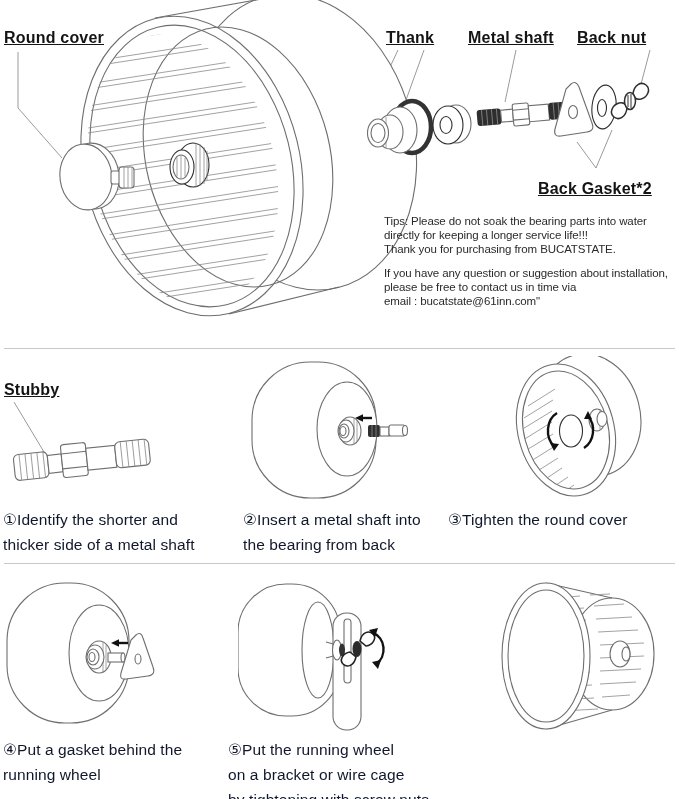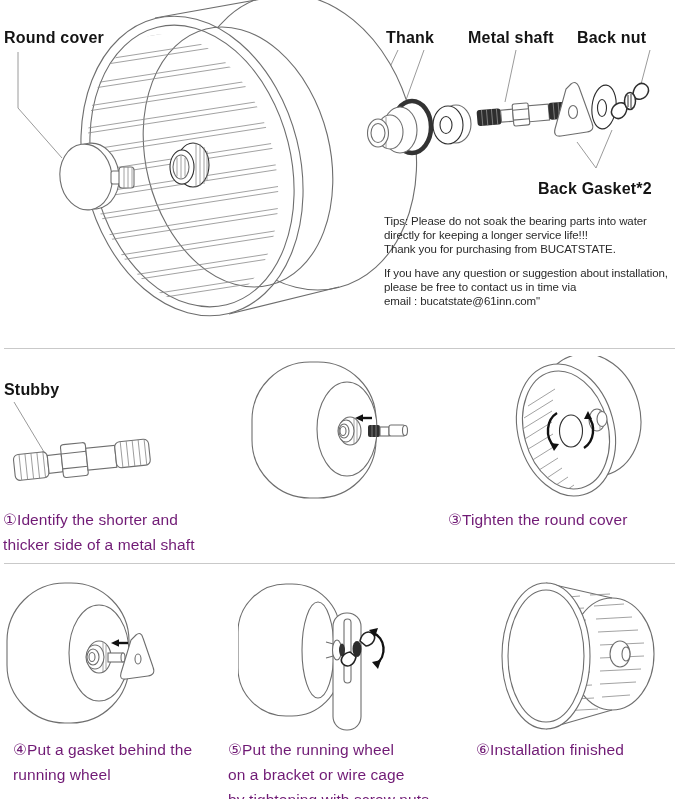--- a/index.html
+++ b/index.html
@@ -4,23 +4,24 @@
 <style>
   * { margin:0; padding:0; box-sizing:border-box; }
   body { background:#ffffff; }
   .page {
     position:relative; width:679px; height:799px; background:#ffffff;
     font-family:"Liberation Sans","DejaVu Sans",sans-serif; color:#1c1c1c; overflow:hidden;
   }
   .label {
     position:absolute; font-weight:bold; font-size:16px; letter-spacing:.2px; color:#141414;
     white-space:nowrap;
+    text-decoration:underline;
   }
   .caption {
-    position:absolute; font-size:15.5px; line-height:25px; color:#701a75;
+    position:absolute; font-size:15.5px; line-height:25px; color:#0f172a;
     white-space:pre-line; letter-spacing:.1px;
   }
   .tips { position:absolute; left:384px; top:215px; width:300px; }
   .tips-para {
     font-size:11.5px; line-height:13.8px; color:#2a2a2a; white-space:pre-line;
     margin-bottom:11px; letter-spacing:-.1px;
   }
   .divider { position:absolute; left:4px; right:4px; height:1px; background:#c9c9c9; }
   svg { position:absolute; display:block; }
   .ln  { stroke:#6e6e6e; stroke-width:1.1; fill:none; }
@@ -253,20 +254,22 @@
     <g>
       <path class="arrow" stroke-width="2" d="M57,57 A17,20 0 0 0 54,90"></path>
       <polygon class="head" points="54,95 50,87 59,88"></polygon>
       <path class="arrow" stroke-width="2" d="M84,92 A17,20 0 0 0 88,60"></path>
       <polygon class="head" points="88,55 84,63 92,63"></polygon>
     </g>
   </svg>
 
   <div class="caption" style="left:3px;top:507px;width:225px">①Identify the shorter and
 thicker side of a metal shaft</div>
+  <div class="caption" style="left:243px;top:507px;width:225px">②Insert a metal shaft into
+the bearing from back</div>
   <div class="caption" style="left:448px;top:507px;width:215px">③Tighten the round cover</div>
 
   <div class="divider" style="top:563px"></div>
 
   <svg style="left:5px;top:573px" width="170" height="160" viewBox="0 0 170 160">
     <rect class="lnw" x="2" y="10" width="122" height="140" rx="58"></rect>
     <ellipse class="lnw" cx="94" cy="80" rx="30" ry="48"></ellipse>
     <g>
       <ellipse class="lnw" cx="94" cy="84" rx="12" ry="16"></ellipse>
       <line class="hatch" x1="98" y1="69" x2="98" y2="99"></line>
@@ -336,20 +339,19 @@
       <line x1="64" y1="133" x2="100" y2="131"></line>
     </g>
     <ellipse class="lnw" cx="48" cy="78" rx="44" ry="73"></ellipse>
     <ellipse class="lnw" cx="48" cy="78" rx="38" ry="66"></ellipse>
     <g>
       <ellipse class="lnw" cx="122" cy="76" rx="10" ry="13"></ellipse>
       <ellipse class="lnw" cx="128" cy="76" rx="4" ry="7"></ellipse>
     </g>
   </svg>
 
-  <div class="caption" style="left:13px;top:737px;width:225px">④Put a gasket behind the
+  <div class="caption" style="left:3px;top:737px;width:225px">④Put a gasket behind the
 running wheel</div>
   <div class="caption" style="left:228px;top:737px;width:240px">⑤Put the running wheel
 on a bracket or wire cage
 by tightening with screw nuts</div>
-  <div class="caption" style="left:476px;top:737px;width:200px">⑥Installation finished</div>
 
 </div>
 
 </body></html>

